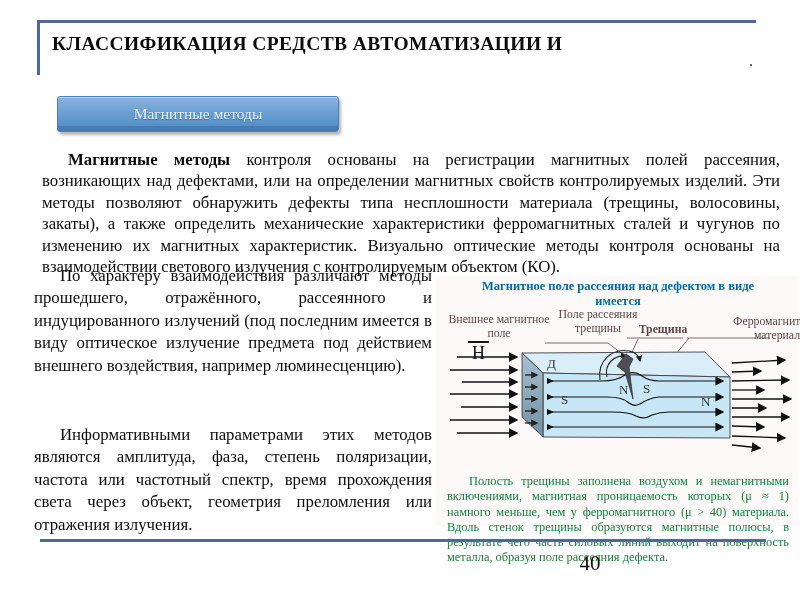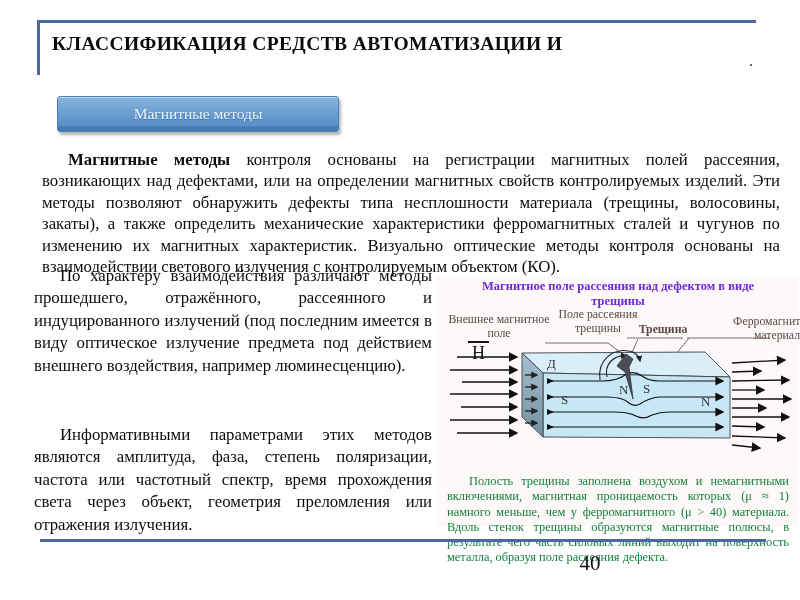--- a/index.html
+++ b/index.html
@@ -21,21 +21,21 @@
                  text-shadow:0 1px 1px rgba(40,80,120,.6);cursor:pointer;}
 
   .intro{position:absolute;left:34px;top:141px;width:738px;margin:8px;
          font-size:16.8px;line-height:21.4px;text-align:justify;text-indent:26px;color:#0c0c0c;}
   .leftcol-p{position:absolute;left:34px;width:398px;margin:0;
              font-size:16.8px;line-height:22.4px;text-align:justify;text-indent:26px;color:#0c0c0c;}
   .p1{top:265px;} .p2{top:424px;}
 
   .diagram-panel{position:absolute;left:436px;top:276px;width:362px;height:250px;background:#fdf9f9;}
   .diag-title{position:absolute;left:450px;top:279px;width:336px;text-align:center;
-              color:#6d28d9;font-weight:bold;font-size:12.5px;line-height:15px;}
+              color:#0369a1;font-weight:bold;font-size:12.5px;line-height:15px;}
   .diag-label{position:absolute;text-align:center;color:#5c4646;font-size:11.8px;line-height:14px;}
   .lab-ext{left:443px;top:312px;width:112px;}
   .lab-scatter{left:548px;top:307px;width:100px;}
   .lab-crack{left:630px;top:322px;width:66px;font-weight:bold;}
   .lab-ferro{left:700px;top:314px;width:98px;margin-left:28px;}
   .h-vector{position:absolute;left:468px;top:341px;font-size:18px;color:#161616;}
   .h-vector span{display:inline-block;border-top:2px solid #161616;padding:0 4px 0 4px;line-height:20px;}
   .diag-caption{position:absolute;left:447px;top:474px;width:342px;margin:0;
                 color:#15803d;font-size:12.4px;line-height:15.3px;text-align:justify;text-indent:22px;}
   .diagram-svg{position:absolute;left:437px;top:276px;}
@@ -60,21 +60,21 @@
 
   <p class="intro"><b>Магнитные методы</b><span> контроля основаны на регистрации магнитных полей рассеяния, возникающих над дефектами, или на определении магнитных свойств контролируемых изделий. Эти методы позволяют обнаружить дефекты типа несплошности материала (трещины, волосовины, закаты), а также определить механические характеристики ферромагнитных сталей и чугунов по изменению их магнитных характеристик. Визуально оптические методы контроля основаны на взаимодействии светового излучения с контролируемым объектом (КО).</span></p>
 
   <p class="leftcol-p p1">По характеру взаимодействия различают методы прошедшего, отражённого, рассеянного и индуцированного излучений (под последним имеется в виду оптическое излучение предмета под действием внешнего воздействия, например люминесценцию).</p>
   <p class="leftcol-p p2">Информативными параметрами этих методов являются амплитуда, фаза, степень поляризации, частота или частотный спектр, время прохождения света через объект, геометрия преломления или отражения излучения.</p>
 
   <div class="diagram-panel"></div>
 
   <div class="diag-title">
     <div>Магнитное поле рассеяния  над дефектом в виде</div>
-    <div>трещины</div>
+    <div>имеется</div>
   </div>
 
   <div class="diag-label lab-scatter">Поле рассеяния трещины</div>
   <div class="diag-label lab-ext">Внешнее магнитное поле</div>
   <div class="diag-label lab-crack">Трещина</div>
   <div class="diag-label lab-ferro">Ферромагнитный материал</div>
 
   <div class="h-vector"><span>Н</span></div>
 
   <svg class="diagram-svg" width="360" height="250" viewBox="0 0 360 250">

